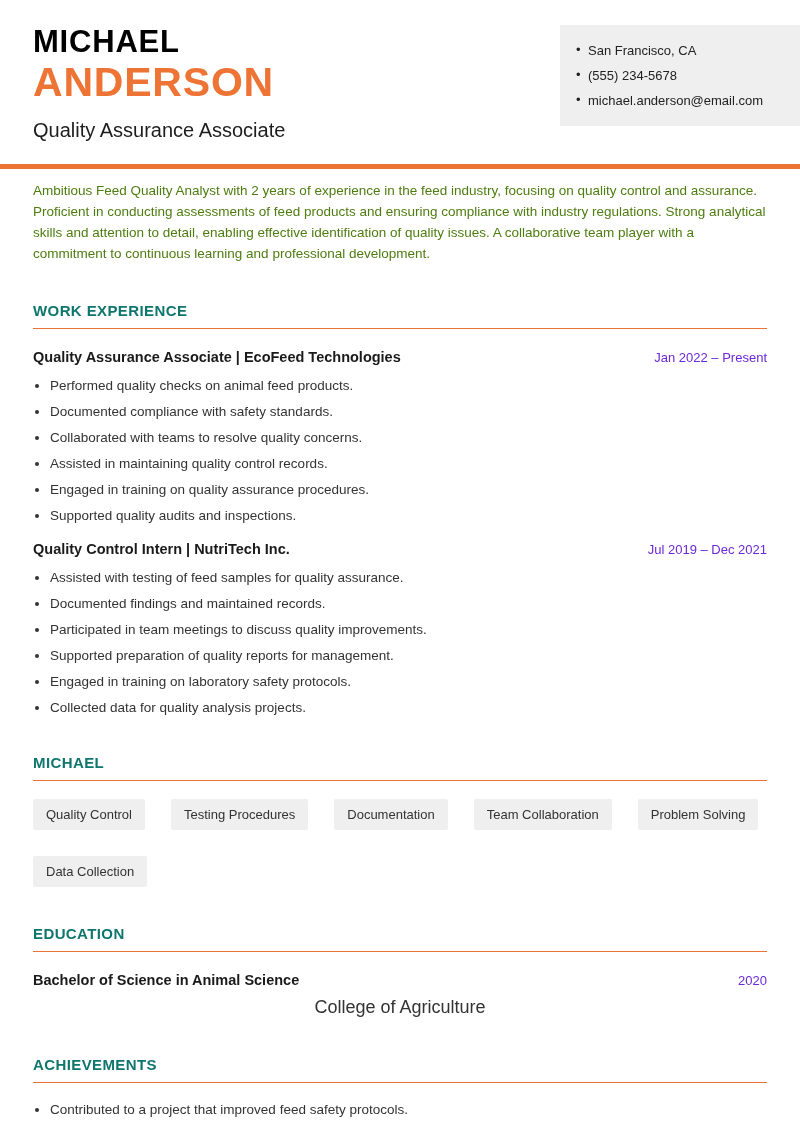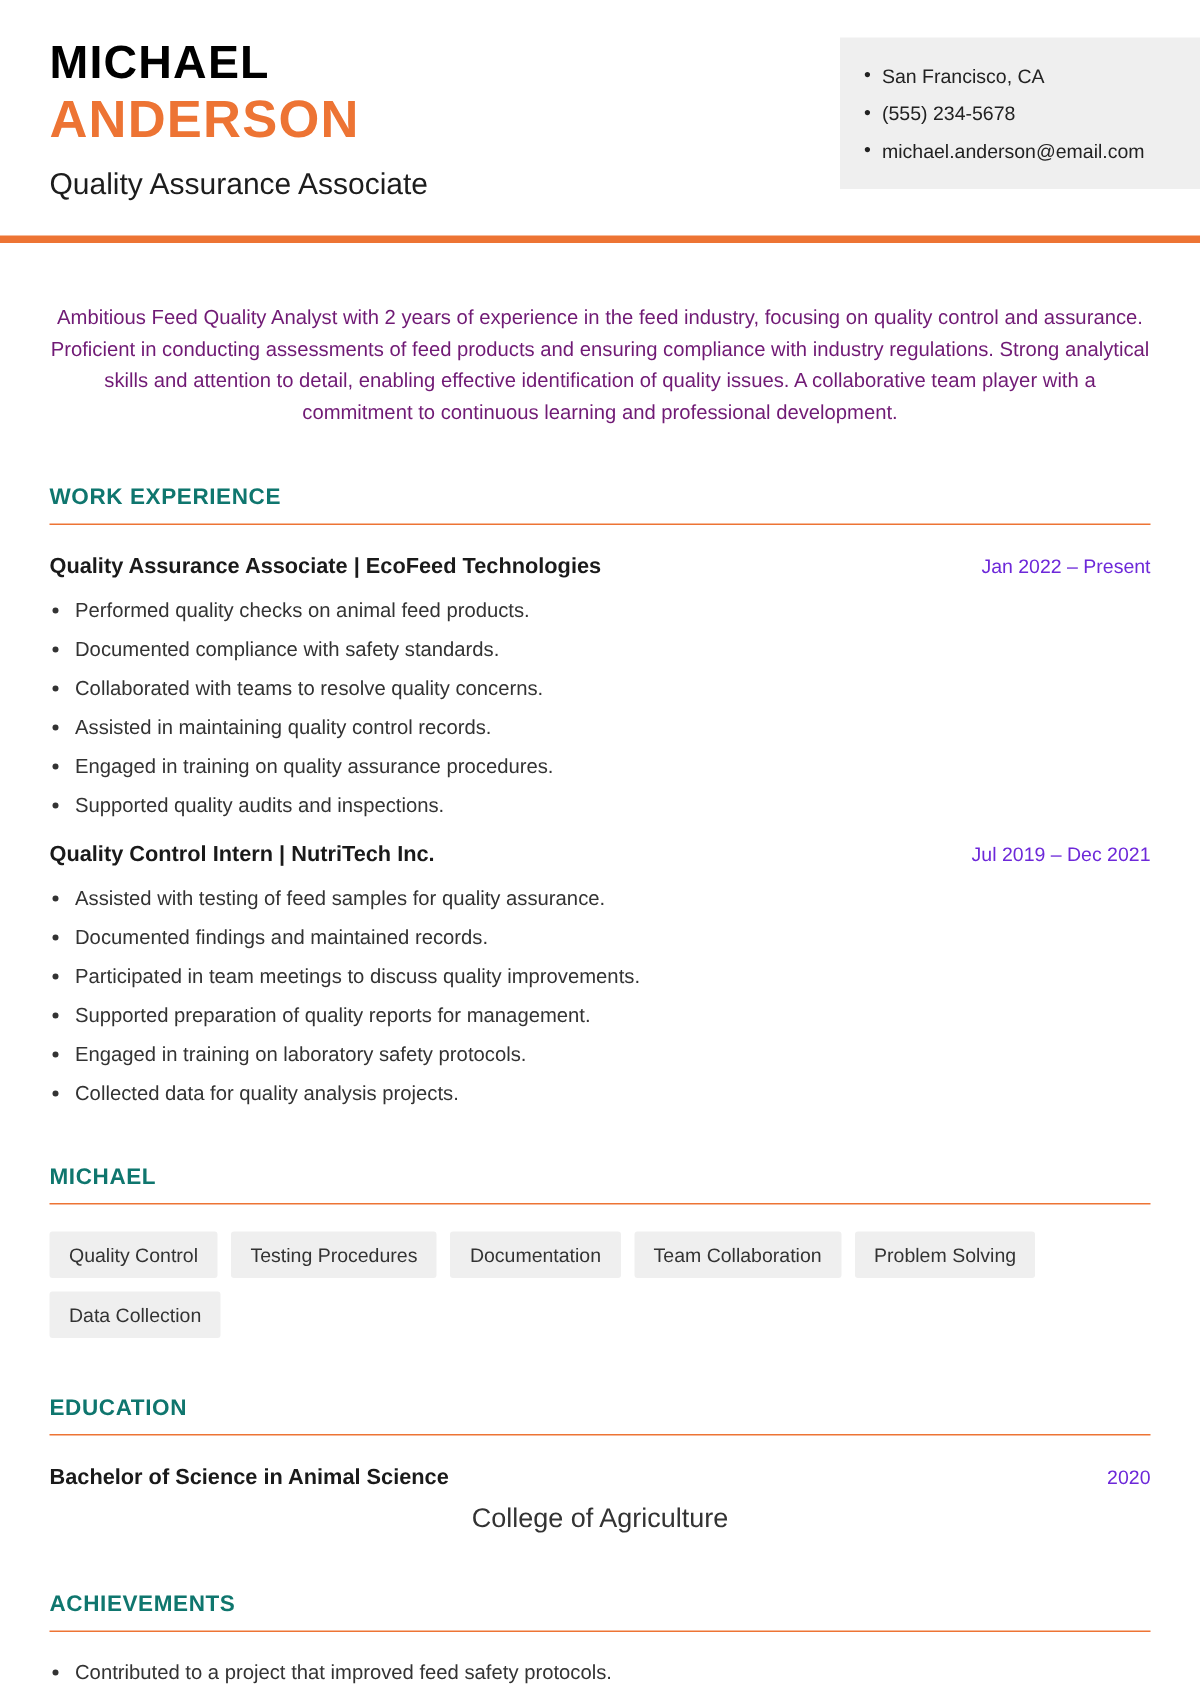--- a/index.html
+++ b/index.html
@@ -21,21 +21,21 @@
     padding: 25px 0 0 33px;
   }
   .name-block .first-name {
     font-size: 31px;
     font-weight: bold;
     letter-spacing: 0.8px;
     color: #000000;
     line-height: 1.12;
   }
   .name-block .last-name {
-    font-size: 35px;
+    font-size: 41px;
     font-weight: bold;
     letter-spacing: 0.8px;
     color: #ED7434;
     line-height: 1.12;
   }
   .job-title {
     margin-top: 13px;
     font-size: 20px;
     color: #1d1d1d;
   }
@@ -65,25 +65,24 @@
     width: 100%;
     height: 5px;
     background: #ED7434;
     margin-top: 22px;
   }
 
   
   .content { padding: 0 33px 40px 33px; }
 
   .summary {
-    margin-top: 39px;
+    margin-top: 11px;
     font-size: 13.5px;
     line-height: 1.56;
-    color: #701a75;
-    text-align: center;
+    color: #4d7c0f;
   }
 
   .section { margin-top: 38px; }
   .section-heading {
     font-size: 15px;
     font-weight: bold;
     letter-spacing: 0.4px;
     color: #0f766e;
     padding-bottom: 9px;
     border-bottom: 1.5px solid #ED7434;
@@ -115,21 +114,21 @@
     font-size: 13.5px;
     color: #333333;
     margin-bottom: 8.5px;
     line-height: 1.3;
   }
   .bullets li:last-child { margin-bottom: 0; }
 
   .tag-row {
     display: flex;
     flex-wrap: wrap;
-    gap: 9px;
+    gap: 26px;
     margin-top: 18px;
   }
   .tag {
     background: #EFEFEF;
     color: #333333;
     font-size: 13px;
     padding: 8px 13px;
     border-radius: 2px;
   }
 

